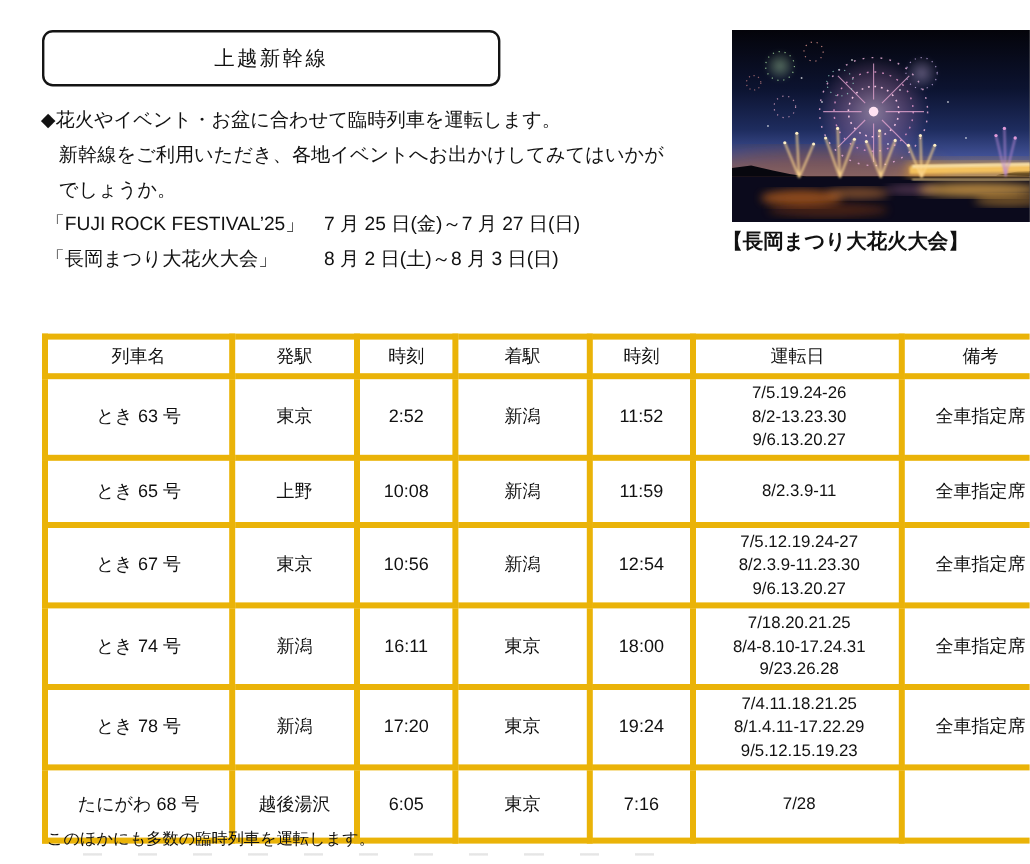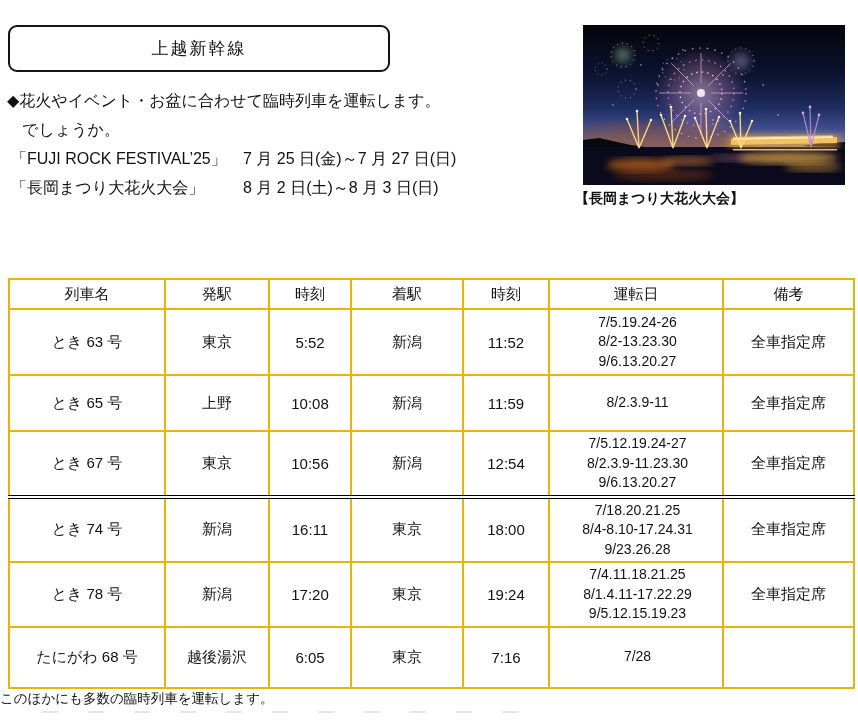--- a/index.html
+++ b/index.html
@@ -1,64 +1,65 @@
 <!DOCTYPE html>
 <html><head>
 <meta charset="utf-8">
 <style>
   html,body{margin:0;padding:0;background:#ffffff;}
   body{width:858px;height:720px;position:relative;overflow:hidden;
        font-family:"Liberation Sans","DejaVu Sans",sans-serif;color:#111;}
-  .page{position:absolute;inset:0;}
+  .page{position:absolute;inset:0;margin-left:27px;}
 
   
   .title-box{position:absolute;left:8px;top:25px;width:378px;height:43px;
     border:2.5px solid #141414;border-radius:9px;display:flex;align-items:center;justify-content:center;
     font-size:17px;letter-spacing:2px;}
 
   
   .intro{position:absolute;left:7px;top:86px;width:572px;font-size:16px;line-height:29px;}
   .intro .l{white-space:nowrap;}
   .intro .indent{padding-left:15px;}
   .event-line{white-space:nowrap;padding-left:4px;}
   .event-name{display:inline-block;width:232px;}
 
   
   .photo-wrap{position:absolute;left:583px;top:25px;width:262px;}
   .photo{display:block;width:262px;height:160px;background:#06060f;}
-  .photo-caption{position:absolute;left:575px;top:190px;font-size:14px;font-weight:700;white-space:nowrap;}
+  .photo-caption{position:absolute;left:575px;top:190px;font-size:17px;font-weight:700;white-space:nowrap;}
 
   
   .tbl-wrap{position:absolute;left:8px;top:278px;}
   table{border-collapse:collapse;table-layout:fixed;width:845px;border:2px solid #000;}
-  th,td{border:2px solid #eab308;text-align:center;font-size:15px;padding:0;overflow:hidden;}
+  th,td{border:5px solid #eab308;text-align:center;font-size:15px;padding:0;overflow:hidden;}
   th{height:28px;font-weight:400;}
   tr.r1{height:66px;} tr.r2{height:56px;} tr.r3{height:64px;}
   tr.r4{height:62px;} tr.r5{height:64px;} tr.r6{height:61px;}
   tr.sep td{border-top:4px double #000;}
   td.dates{text-align:center;padding:2px 4px 2px 7px;font-size:14px;line-height:19.5px;white-space:pre-line;}
 
   
-  .footer-note{position:absolute;left:0;top:690px;font-size:13.5px;white-space:nowrap;}
+  .footer-note{position:absolute;left:12px;top:690px;font-size:13.5px;white-space:nowrap;}
 
   
   .cutoff{position:absolute;left:42px;top:711px;width:500px;height:2px;opacity:.25;
     background:repeating-linear-gradient(90deg,#999 0 16px,transparent 16px 46px);}
 </style>
 </head>
 <body>
 
 <div class="page">
 
   <div class="title-box">
     <span>上越新幹線</span>
   </div>
 
   <div class="intro">
     <div class="l">◆花火やイベント・お盆に合わせて臨時列車を運転します。</div>
+    <div class="l indent">新幹線をご利用いただき、各地イベントへお出かけしてみてはいかが</div>
     <div class="l indent">でしょうか。</div>
     <div class="event-line">
       <span class="event-name">「FUJI ROCK FESTIVAL’25」</span><span>7 月 25 日(金)～7 月 27 日(日)</span>
     </div>
     <div class="event-line">
       <span class="event-name">「長岡まつり大花火大会」</span><span>8 月  2 日(土)～8 月  3 日(日)</span>
     </div>
   </div>
 
   <div class="photo-wrap">
@@ -206,21 +207,21 @@
           <th>着駅</th>
           <th>時刻</th>
           <th>運転日</th>
           <th>備考</th>
         </tr>
       </thead>
       <tbody>
         <tr class="r1">
           <td>とき 63 号</td>
           <td>東京</td>
-          <td>5:52</td>
+          <td>2:52</td>
           <td>新潟</td>
           <td>11:52</td>
           <td class="dates">7/5.19.24-26
 8/2-13.23.30
 9/6.13.20.27</td>
           <td>全車指定席</td>
         </tr>
         <tr class="r2">
           <td>とき 65 号</td>
           <td>上野</td>

